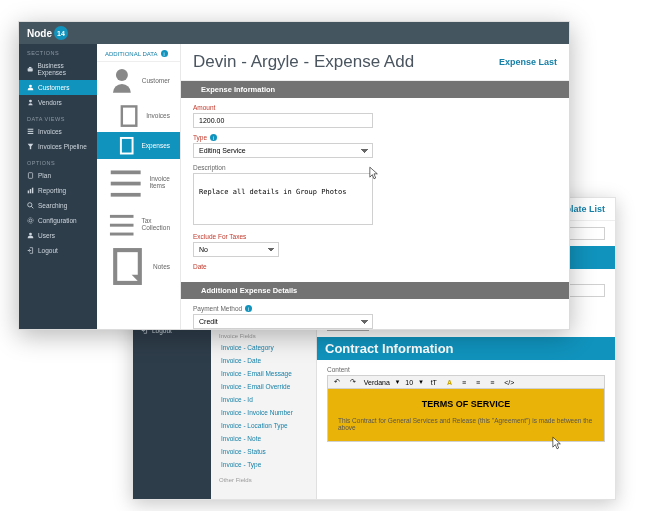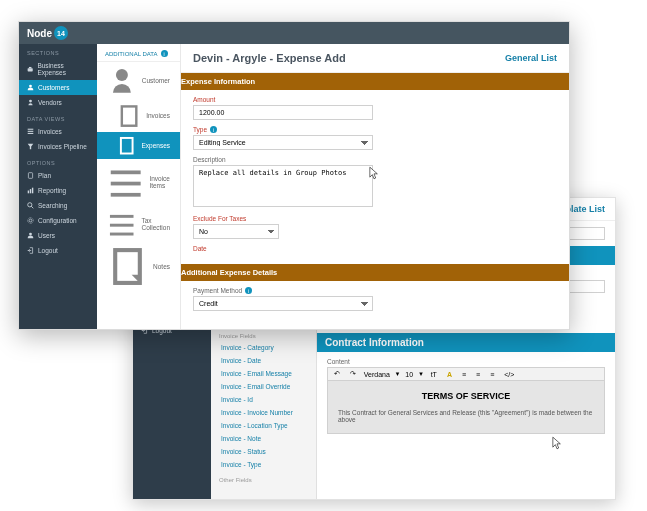--- a/index.html
+++ b/index.html
@@ -12,57 +12,57 @@
 .win-b .sideb .lbl{font-size:6px;color:#8a97a3;padding:6px 8px 2px;letter-spacing:.5px}
 .win-b .sideb a{display:flex;align-items:center;gap:4px;padding:4px 8px;font-size:6.5px;color:#cdd6de;text-decoration:none;cursor:pointer}
 .win-b .sideb a .ic{width:7px;height:7px;display:inline-block}
 .win-b .sideb a.active{background:#1093bd;color:#fff}
 .win-b .midb{width:106px;background:#f4f4f4;border-right:1px solid #e0e0e0;padding:4px 0}
 .win-b .midb .grp{font-size:6px;color:#9a9a9a;padding:6px 8px 2px}
 .win-b .midb a{display:block;padding:3px 10px;font-size:6.5px;color:#1680a8;cursor:pointer}
 .win-b .mainb{flex:1;background:#fff;display:flex;flex-direction:column}
 .win-b .pg-head{display:flex;justify-content:flex-end;align-items:center;padding:6px 10px;border-bottom:1px solid #eee}
 .win-b .pg-head .link{color:#1680a8;font-size:9px;font-weight:bold;cursor:pointer}
-.win-b .bar{background:#1093bd;color:#fff;font-size:10px;font-weight:bold;padding:4px 8px}
+.win-b .bar{background:#1093bd;color:#fff;font-size:13px;font-weight:bold;padding:4px 8px}
 .win-b .sect{padding:6px 10px}
 .win-b .fld-lbl{font-size:6.5px;color:#666;margin-bottom:2px}
 .win-b .req{color:#c0392b}
 .win-b .inp,.win-b .sel{width:100%;border:1px solid #d0d0d0;padding:2px 4px;font-size:6.5px;background:#fff}
 .win-b .fileline{font-size:6.5px;color:#555;display:flex;align-items:center;gap:4px}
 .win-b .filebtn{border:1px solid #aaa;background:#efefef;padding:1px 4px;font-size:6px;cursor:pointer}
 .win-b .editor-tb{background:#f2f2f2;border:1px solid #d0d0d0;padding:2px 4px;display:flex;align-items:center;gap:6px;font-size:7px}
 .win-b .editor-tb .tb-btn{cursor:pointer;padding:0 2px}
-.win-b .editor-body{border:1px solid #d0d0d0;border-top:none;background:#e5e5e5;padding:10px;text-align:center;font-weight:bold;font-size:9px}
+.win-b .editor-body{border:1px solid #d0d0d0;border-top:none;background:#eab308;padding:10px;text-align:center;font-weight:bold;font-size:9px}
 
 
 .win-f{position:absolute;left:18px;top:21px;width:552px;height:309px;background:#fff;box-shadow:0 6px 24px rgba(0,0,0,.28);border:1px solid #dcdcdc;display:flex;flex-direction:column}
 .win-f .appbar{height:22px;background:#455560;display:flex;align-items:center;padding:0 8px;color:#fff;font-weight:bold;font-size:10px}
 .win-f .appbar .logo-badge{display:inline-flex;align-items:center;justify-content:center;width:14px;height:14px;border-radius:50%;background:#1093bd;margin-left:2px;font-size:7px}
 .win-f .body{flex:1;display:flex;min-height:0}
 .win-f .side{width:78px;background:#2e3d4a;color:#cdd6de;display:flex;flex-direction:column}
 .win-f .side .lbl{font-size:5.5px;color:#8a97a3;padding:6px 8px 2px;letter-spacing:.5px}
 .win-f .side a{display:flex;align-items:center;gap:4px;padding:4px 8px;font-size:6.5px;color:#cdd6de;text-decoration:none;cursor:pointer}
 .win-f .side a.active{background:#1093bd;color:#fff}
 .win-f .side a .ic{width:7px;height:7px;display:inline-block}
 .win-f .mid{width:84px;background:#fff;border-right:1px solid #e8e8e8;display:flex;flex-direction:column}
 .win-f .mid .mid-head{font-size:6px;color:#1680a8;padding:6px 8px 4px;display:flex;align-items:center;gap:3px;border-bottom:1px solid #eee}
 .win-f .mid a{display:flex;align-items:center;gap:5px;padding:4px 10px;font-size:6.5px;color:#666;cursor:pointer}
 .win-f .mid a.active{background:#1093bd;color:#fff}
 .win-f .main{flex:1;display:flex;flex-direction:column;min-width:0}
 .win-f .pg-head{display:flex;align-items:center;justify-content:space-between;padding:8px 12px;border-bottom:1px solid #eee}
-.win-f .pg-head h1{margin:0;font-size:11px;color:#4a5560;font-weight:bold}
+.win-f .pg-head h1{margin:0;font-size:17px;color:#4a5560;font-weight:normal}
 .win-f .pg-head .link{color:#1680a8;font-size:9px;font-weight:bold;cursor:pointer}
 .win-f .scroll{flex:1;overflow:auto;padding:0 0 8px 0}
-.win-f .bar{background:#a16207;color:#fff;font-size:7.5px;font-weight:bold;padding:4px 0}
+.win-f .bar{background:#737373;color:#fff;font-size:7.5px;font-weight:bold;padding:4px 20px}
 .win-f .sect{padding:6px 12px}
 .win-f .fld{margin-bottom:6px}
 .win-f .fld-lbl{font-size:6.5px;color:#666;margin-bottom:2px;display:flex;align-items:center;gap:3px}
 .win-f .req{color:#c0392b}
 .win-f .inp,.win-f .sel{width:180px;border:1px solid #d0d0d0;padding:3px 5px;font-size:7px;background:#fff}
-.win-f .ta{width:180px;height:42px;border:1px solid #d0d0d0;padding:3px 5px;font-size:7px;background:#fff;resize:none}
+.win-f .ta{width:180px;height:52px;border:1px solid #d0d0d0;padding:14px 5px;font-size:7px;background:#fff;resize:none}
 .win-f .sel{appearance:none;background-image:linear-gradient(45deg,transparent 50%,#666 50%),linear-gradient(135deg,#666 50%,transparent 50%);background-position:right 7px center,right 3px center;background-size:4px 4px,4px 4px;background-repeat:no-repeat;padding-right:16px}
 .ic svg{width:100%;height:100%;display:block}
 .info-dot{display:inline-flex;width:7px;height:7px;border-radius:50%;background:#1093bd;color:#fff;align-items:center;justify-content:center;font-size:5px;cursor:help}
 .cursor{position:absolute;width:10px;height:14px;pointer-events:none}
 .cursor svg{width:100%;height:100%}
 </style>
 </head>
 <body>
 
 <div class="stage">
@@ -381,21 +381,21 @@
                 <path d="M6 7l2 2V7z" fill="#888"></path>
               </svg>
             </span>
             <span>Notes</span>
           </a>
     </div>
 
     <div class="main">
       <div class="pg-head">
         <h1>Devin - Argyle - Expense Add</h1>
-        <span class="link">General List</span>
+        <span class="link">Expense Last</span>
       </div>
       <div class="scroll">
         <div class="bar">Expense Information</div>
         <div class="sect">
           <div class="fld">
             <div class="fld-lbl req">Amount</div>
             <input class="inp" value="1200.00" style="">
           </div>
           <div class="fld">
             <div class="fld-lbl">

